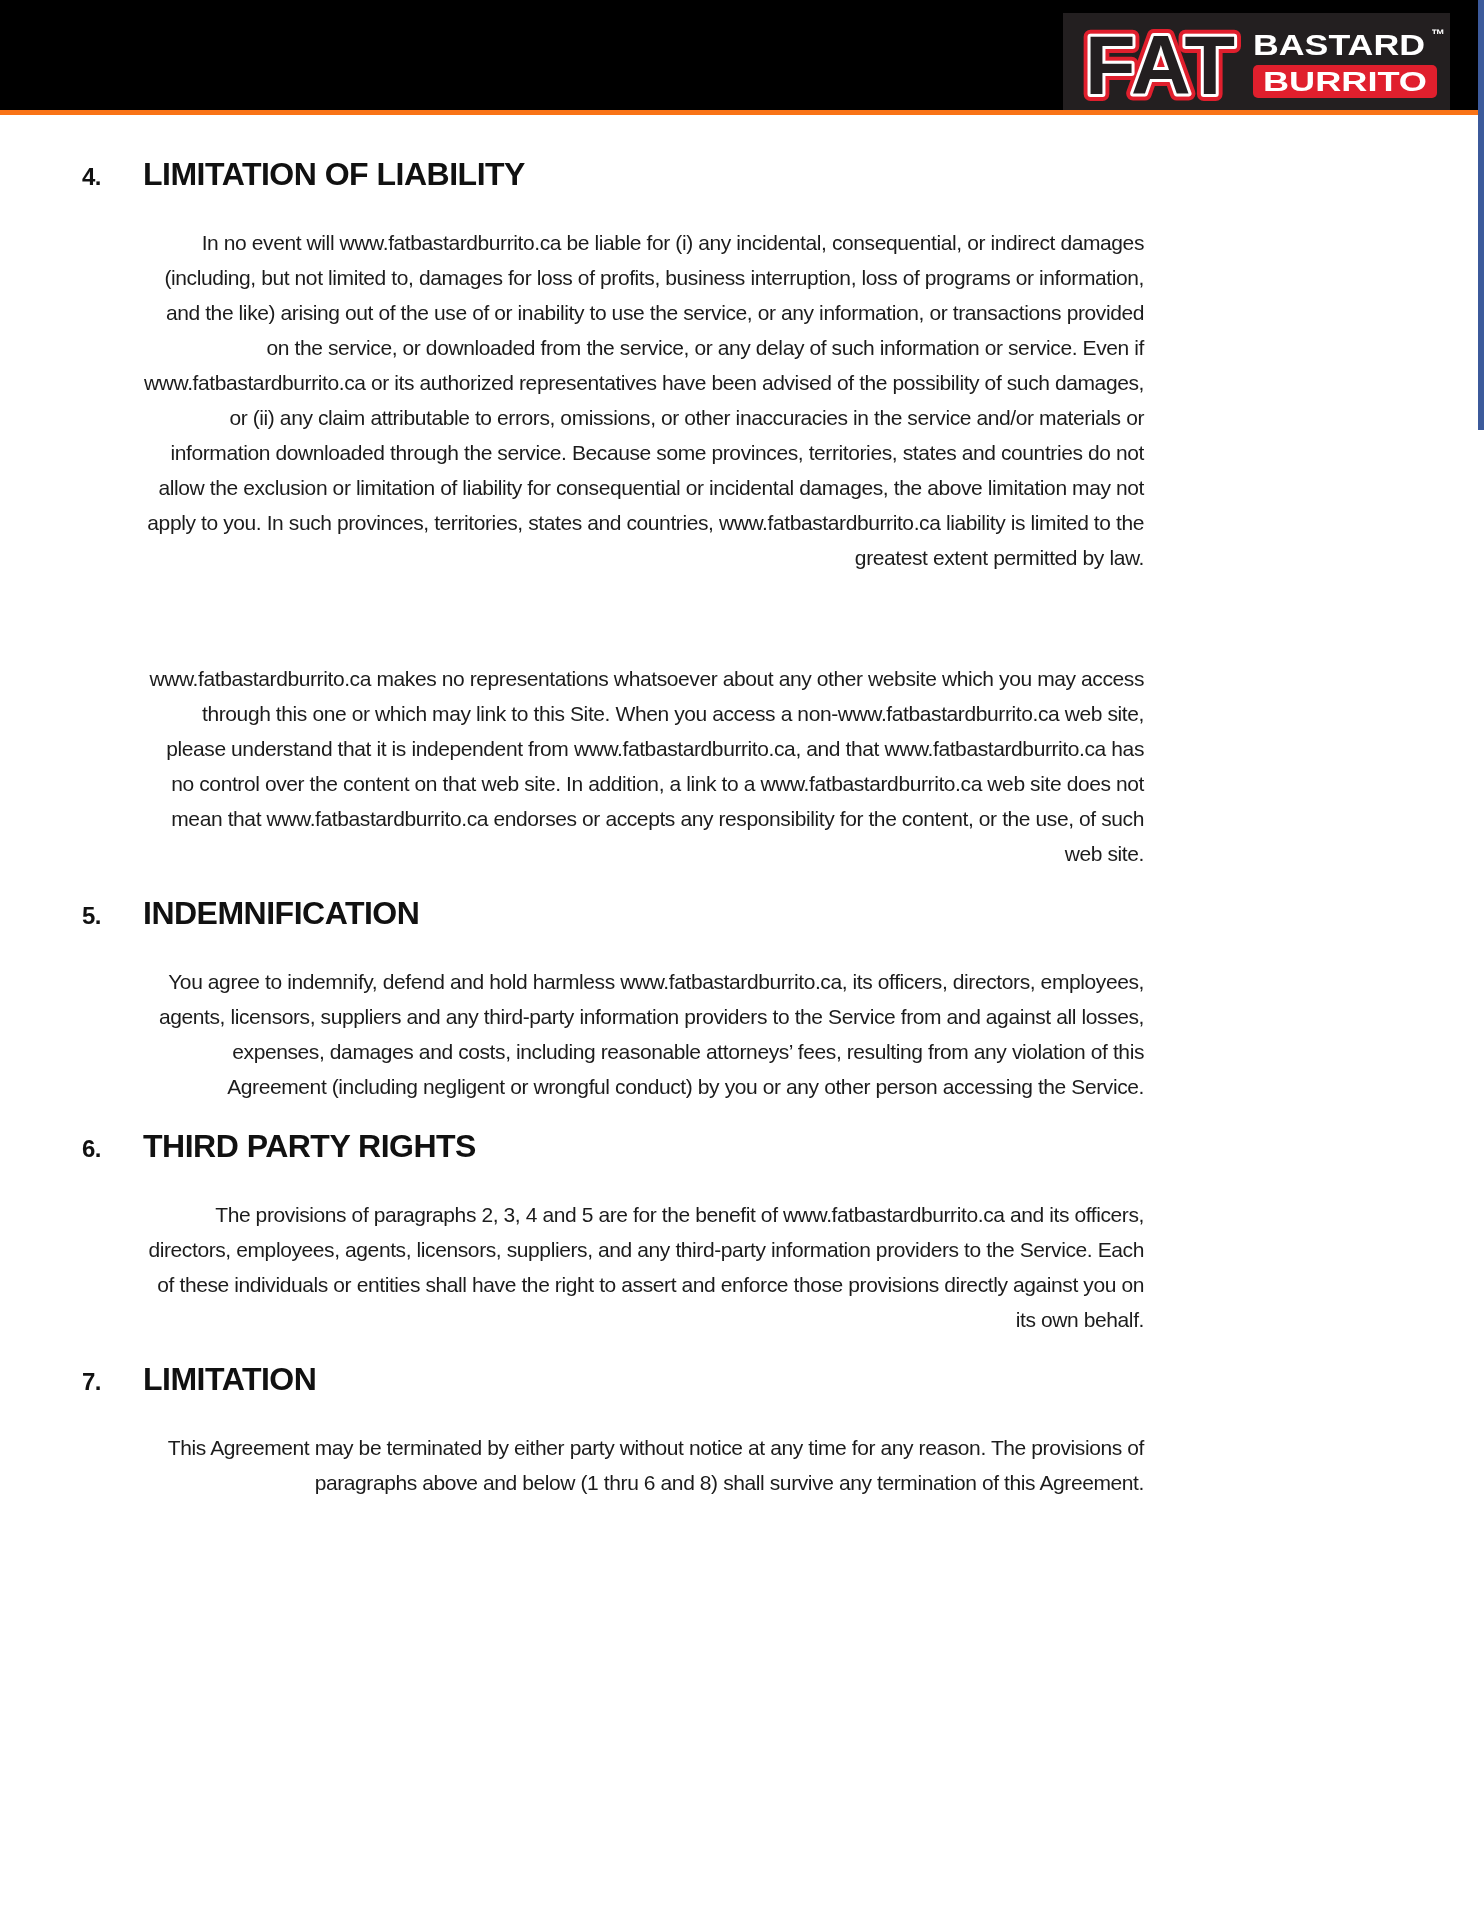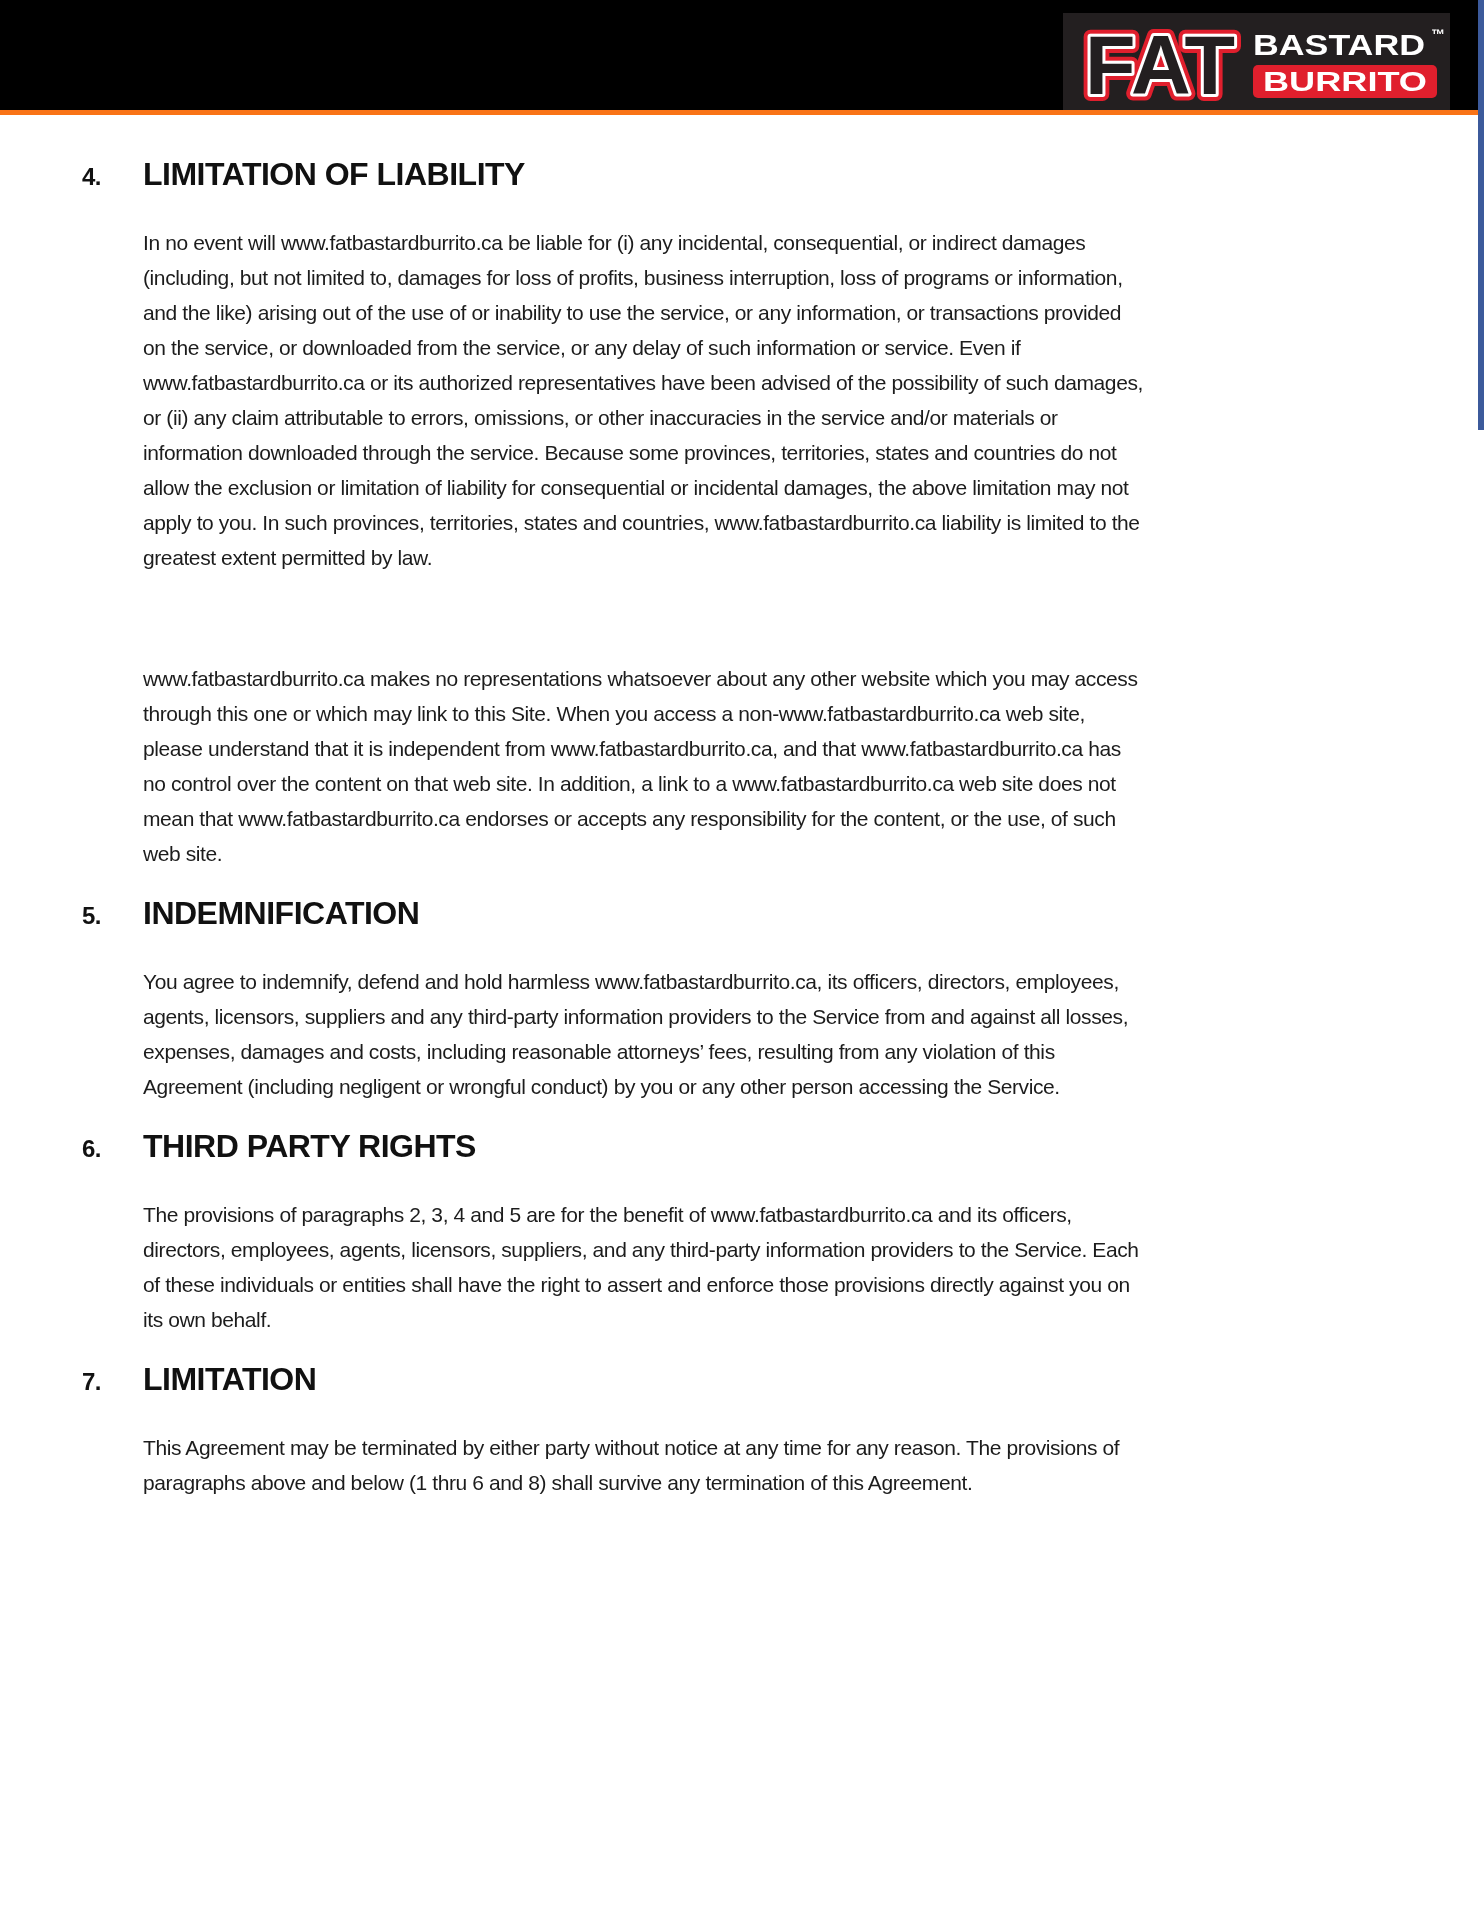--- a/index.html
+++ b/index.html
@@ -63,20 +63,21 @@
   .sec-title {
     margin: 0;
     font-size: 32px;
     font-weight: bold;
     letter-spacing: -0.5px;
     line-height: 28px;
   }
   .sec-body {
     margin-left: 61px;
     max-width: 1004px;
+    text-align: right;
   }
   .sec-body p {
     margin: 0;
     font-size: 21px;
     line-height: 35px;
     letter-spacing: -0.4px;
   }
   .sec-body p + p { margin-top: 86px; }
 </style>
 </head>

